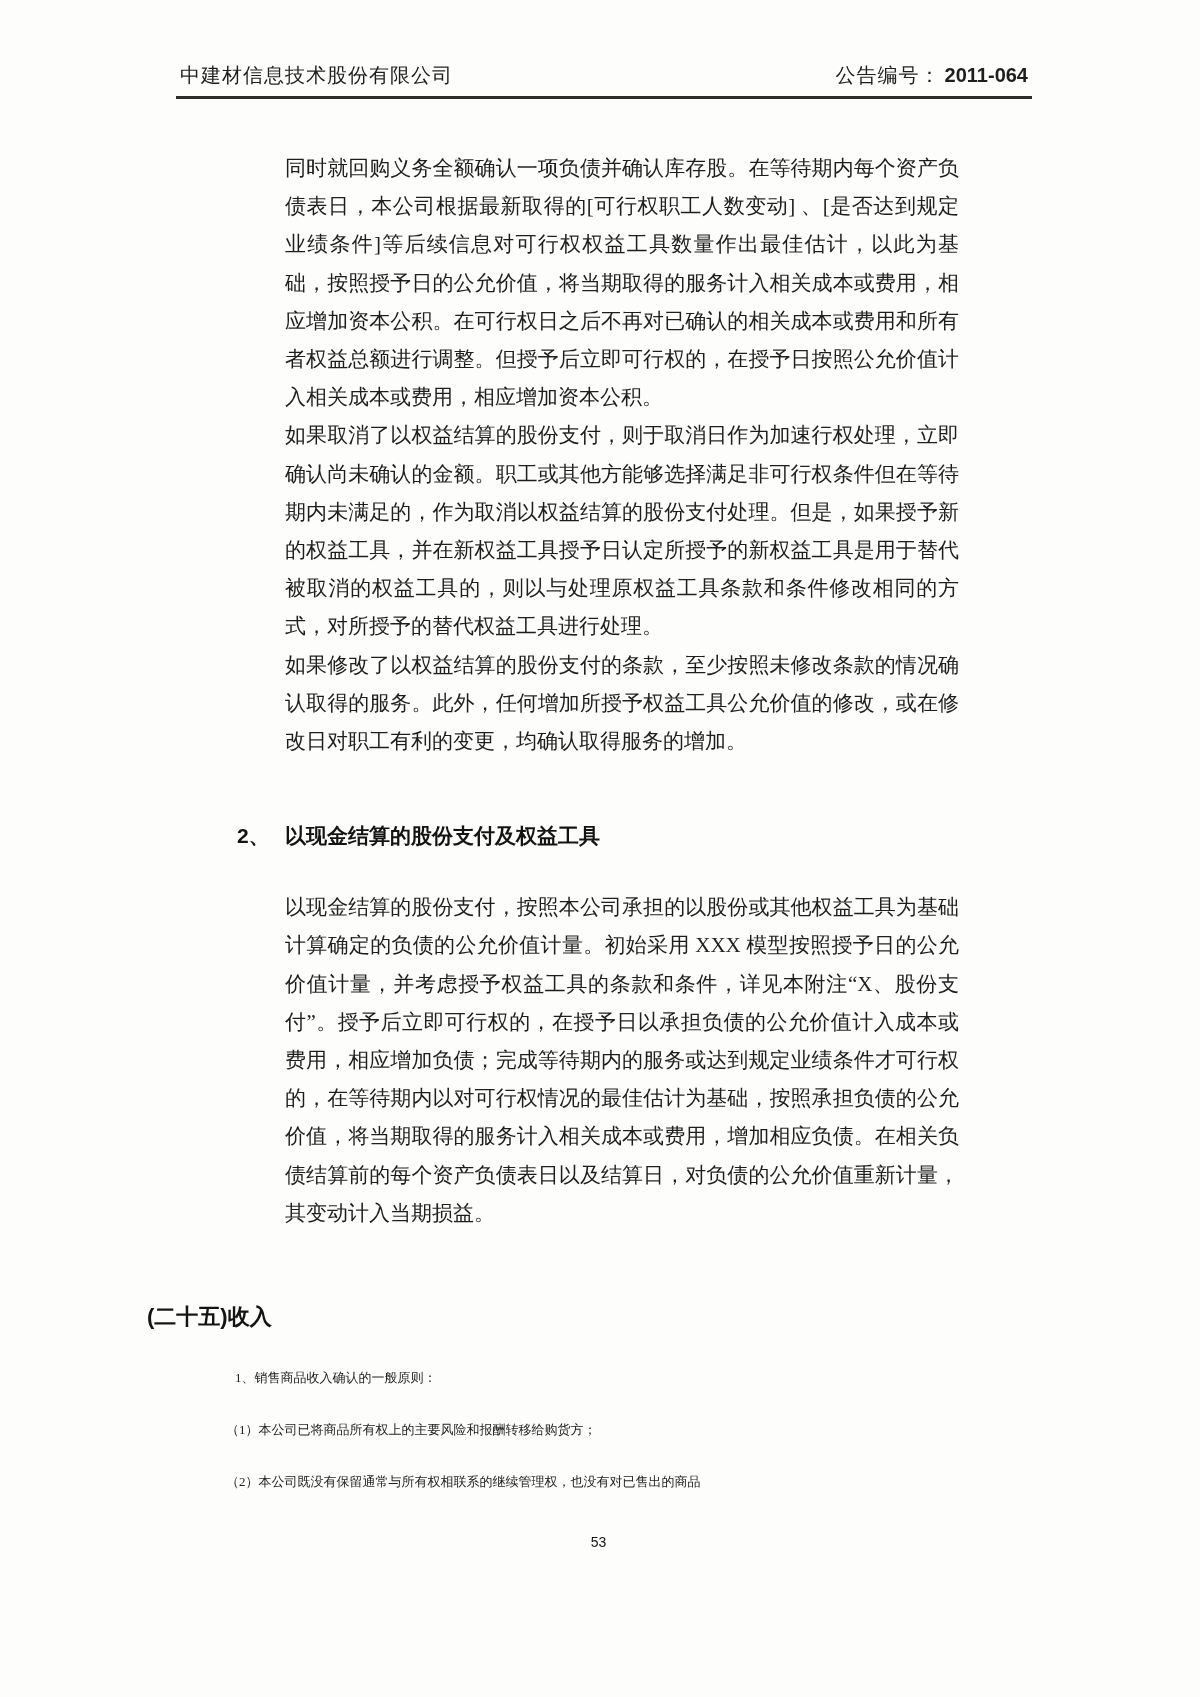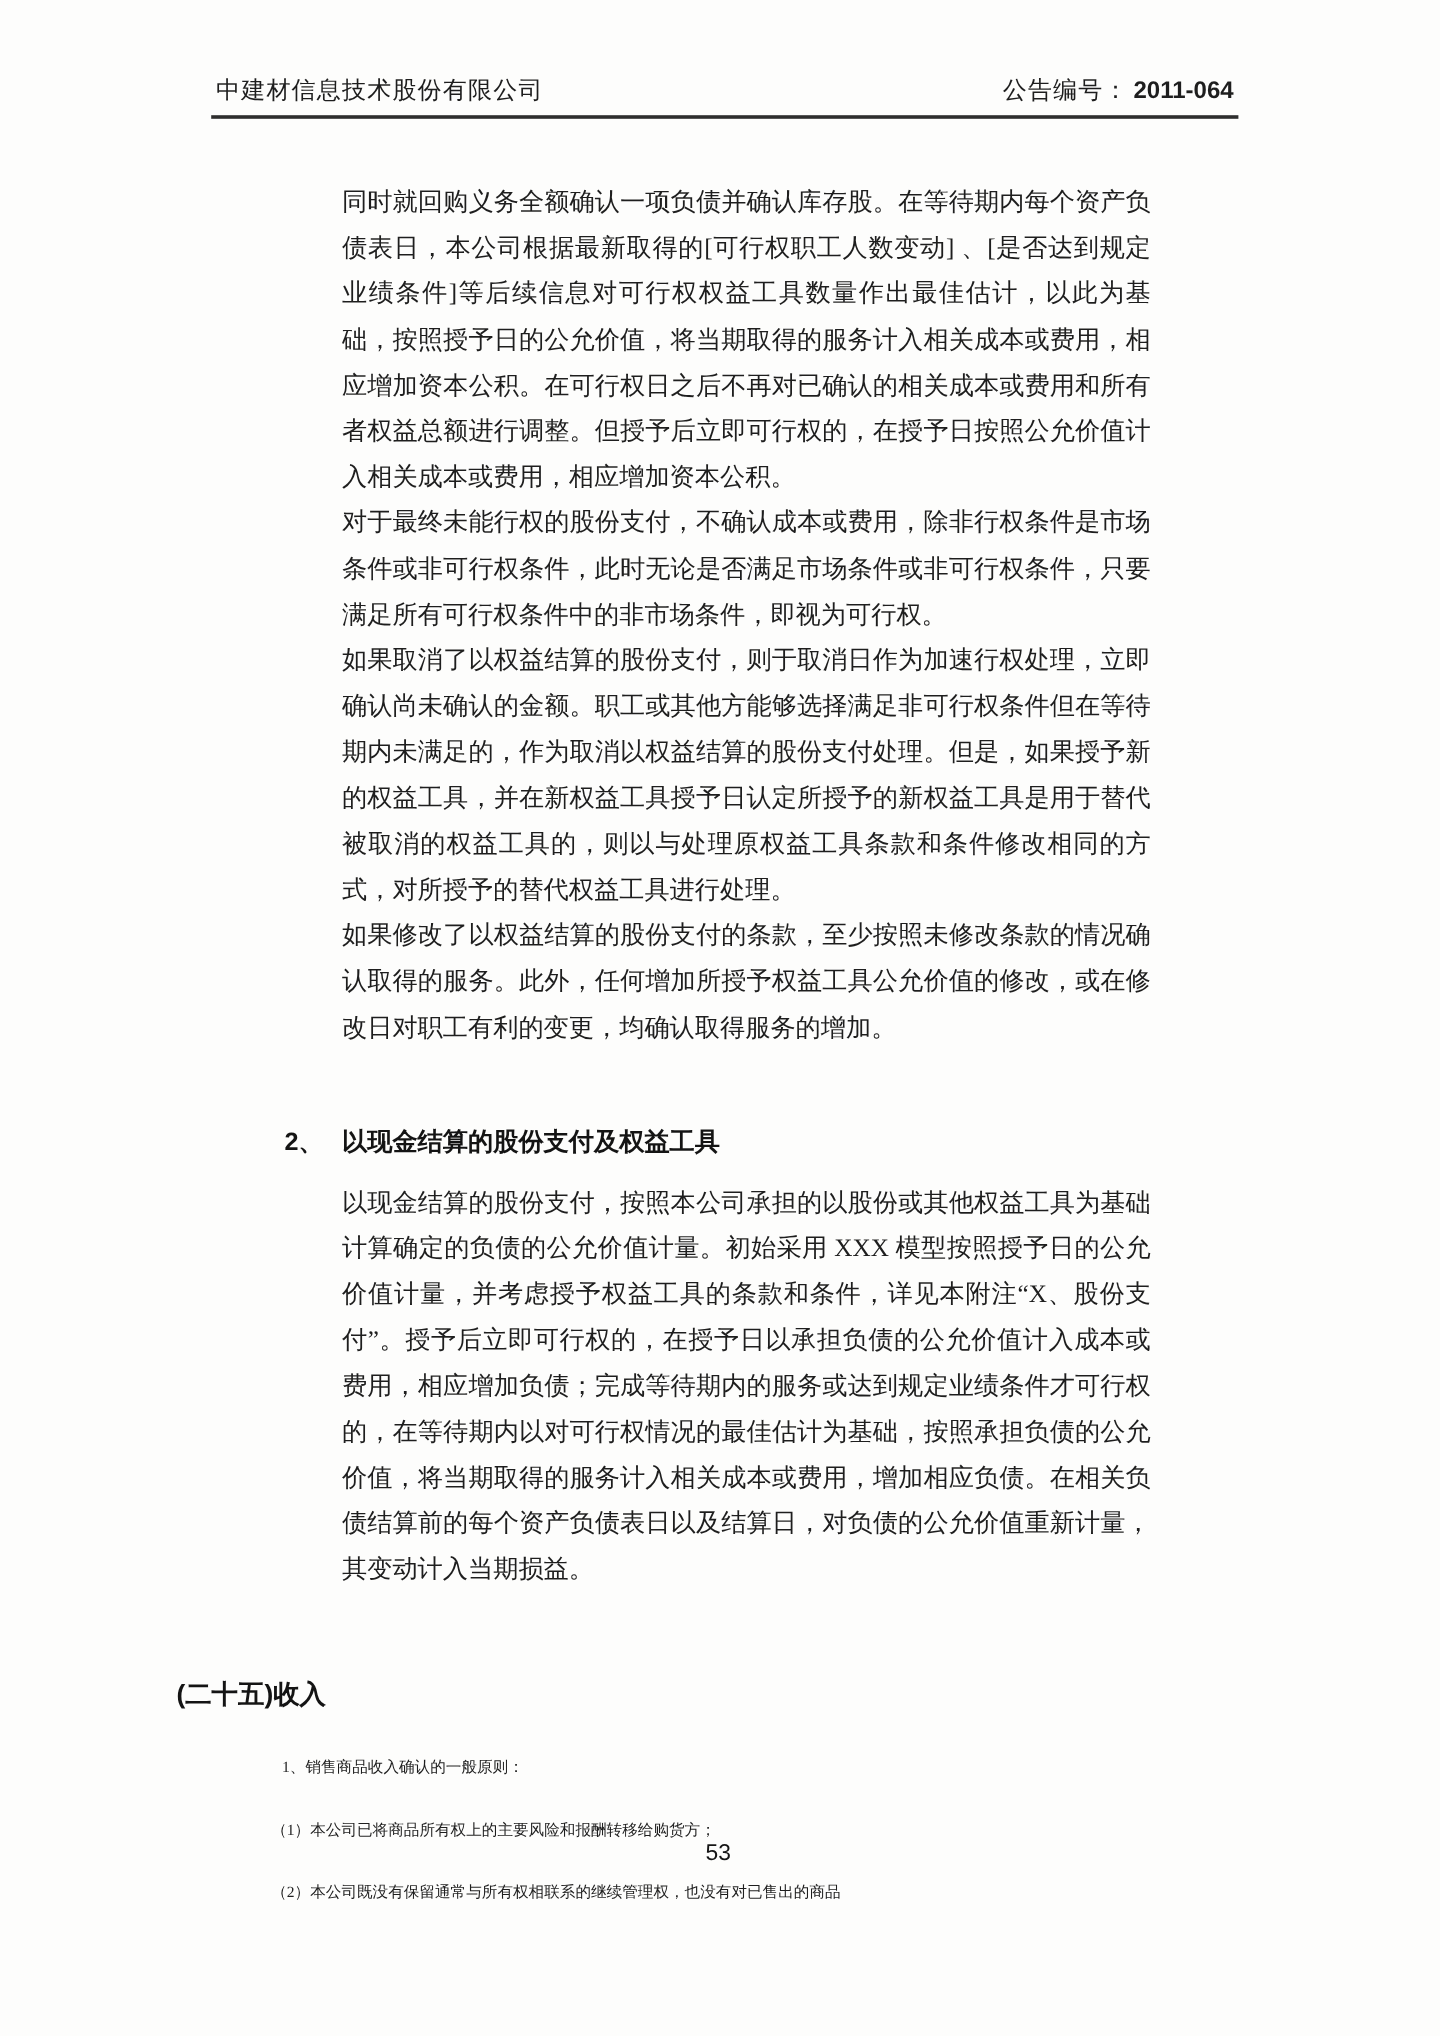--- a/index.html
+++ b/index.html
@@ -53,21 +53,21 @@
   .heading2 {
     display: flex;
     margin: 62px 0 0 237px;
     font-family: "Liberation Sans", "DejaVu Sans", sans-serif;
     font-weight: 700;
     font-size: 21px;
     color: #141414;
   }
   .h-num { width: 48px; }
   .body-block.after-heading {
-    margin-top: 18px;
+    margin-top: 38px;
   }
   
   .heading25 {
     margin: 70px 0 0 147px;
     font-family: Liberation Sans, sans-serif;
     font-weight: 700;
     font-size: 22px;
     color: #141414;
   }
   .revenue-list {
@@ -81,39 +81,38 @@
   }
   .list-item.indented { padding-left: 9px; }
   
   .page-footer {
     position: absolute;
     top: 1534px;
     left: 0;
     right: 3px;
     text-align: center;
     font-family: "Liberation Sans", "DejaVu Sans", sans-serif;
-    font-size: 19px;
+    font-size: 14px;
     color: #151515;
   }
 </style>
 </head>
 <body>
 
 <div class="page">
 
   <header class="doc-header">
     <span class="company">中建材信息技术股份有限公司</span>
     <span class="announce"><span>公告编号：</span><span class="announce-code">2011-064</span></span>
   </header>
 
   <main>
 
     <section class="body-block first">
       <p class="para">同时就回购义务全额确认一项负债并确认库存股。在等待期内每个资产负债表日，本公司根据最新取得的[可行权职工人数变动] 、[是否达到规定业绩条件]等后续信息对可行权权益工具数量作出最佳估计，以此为基础，按照授予日的公允价值，将当期取得的服务计入相关成本或费用，相应增加资本公积。在可行权日之后不再对已确认的相关成本或费用和所有者权益总额进行调整。但授予后立即可行权的，在授予日按照公允价值计入相关成本或费用，相应增加资本公积。</p>
-      <p class="para">对于最终未能行权的股份支付，不确认成本或费用，除非行权条件是市场条件或非可行权条件，此时无论是否满足市场条件或非可行权条件，只要满足所有可行权条件中的非市场条件，即视为可行权。</p>
       <p class="para">如果取消了以权益结算的股份支付，则于取消日作为加速行权处理，立即确认尚未确认的金额。职工或其他方能够选择满足非可行权条件但在等待期内未满足的，作为取消以权益结算的股份支付处理。但是，如果授予新的权益工具，并在新权益工具授予日认定所授予的新权益工具是用于替代被取消的权益工具的，则以与处理原权益工具条款和条件修改相同的方式，对所授予的替代权益工具进行处理。</p>
       <p class="para">如果修改了以权益结算的股份支付的条款，至少按照未修改条款的情况确认取得的服务。此外，任何增加所授予权益工具公允价值的修改，或在修改日对职工有利的变更，均确认取得服务的增加。</p>
     </section>
 
     <div class="heading2">
       <span class="h-num">2、</span>
       <span class="h-title">以现金结算的股份支付及权益工具</span>
     </div>
 
     <section class="body-block after-heading">

